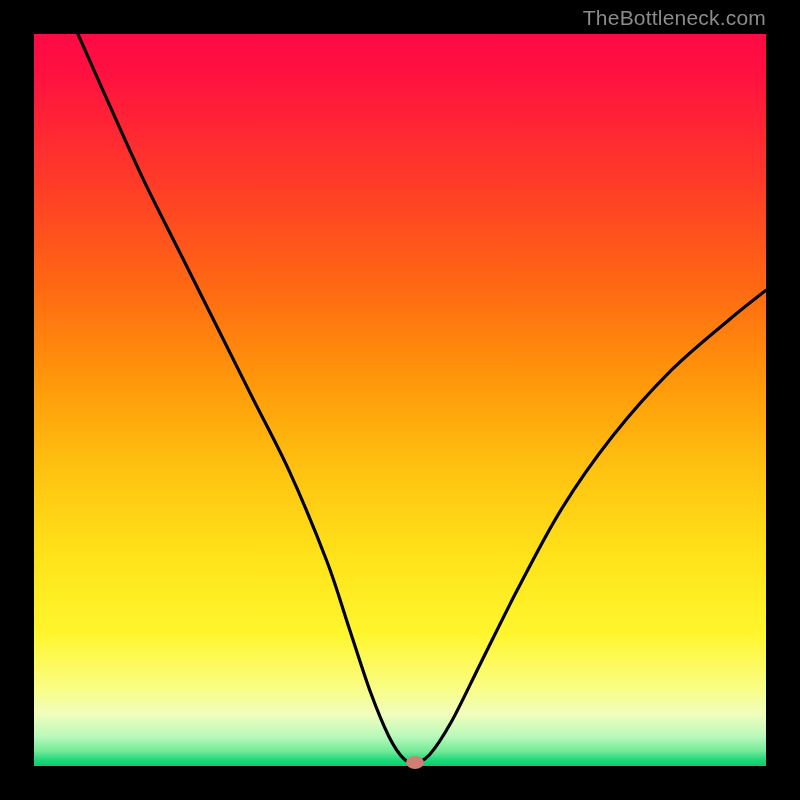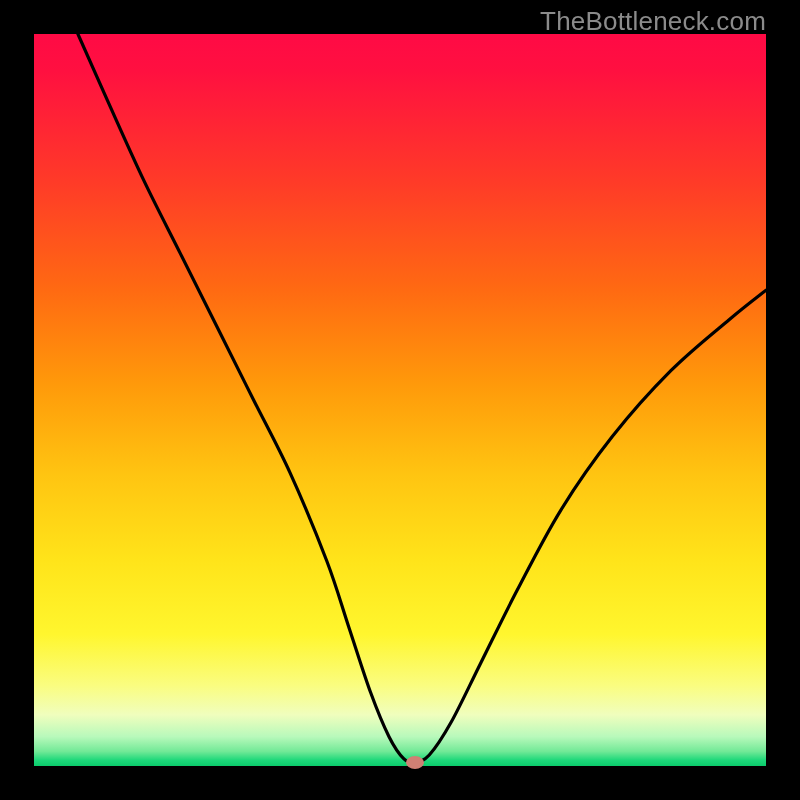--- a/index.html
+++ b/index.html
@@ -44,21 +44,21 @@
     left: 0;
     top: 0;
     width: 732px;
     height: 732px;
   }
   .watermark {
     position: absolute;
     top: 6px;
     right: 34px;
     color: #8b8b8b;
-    font-size: 26px;
+    font-size: 21px;
     font-weight: 400;
     letter-spacing: 0.2px;
   }
   .marker {
     position: absolute;
     width: 18px;
     height: 13px;
     background: #cf8074;
     border-radius: 50%;
   }

